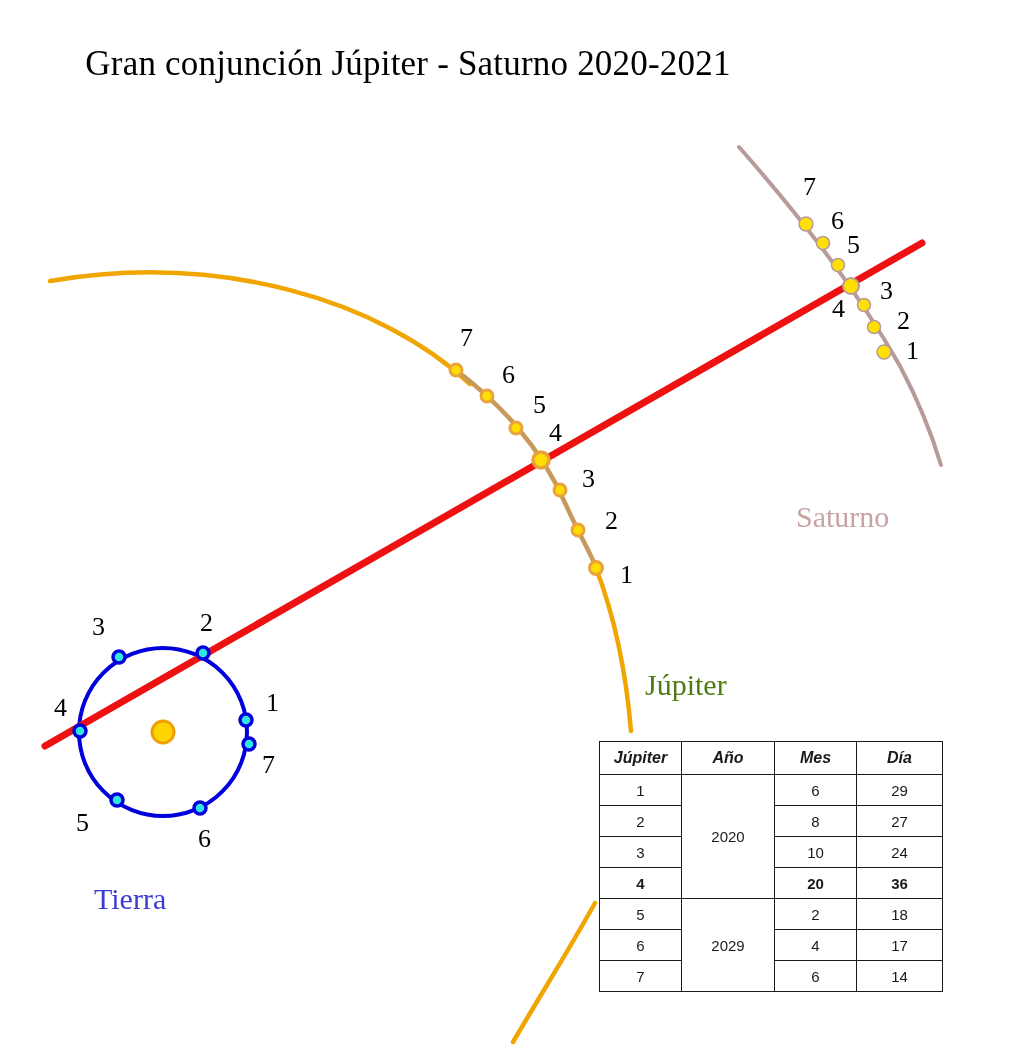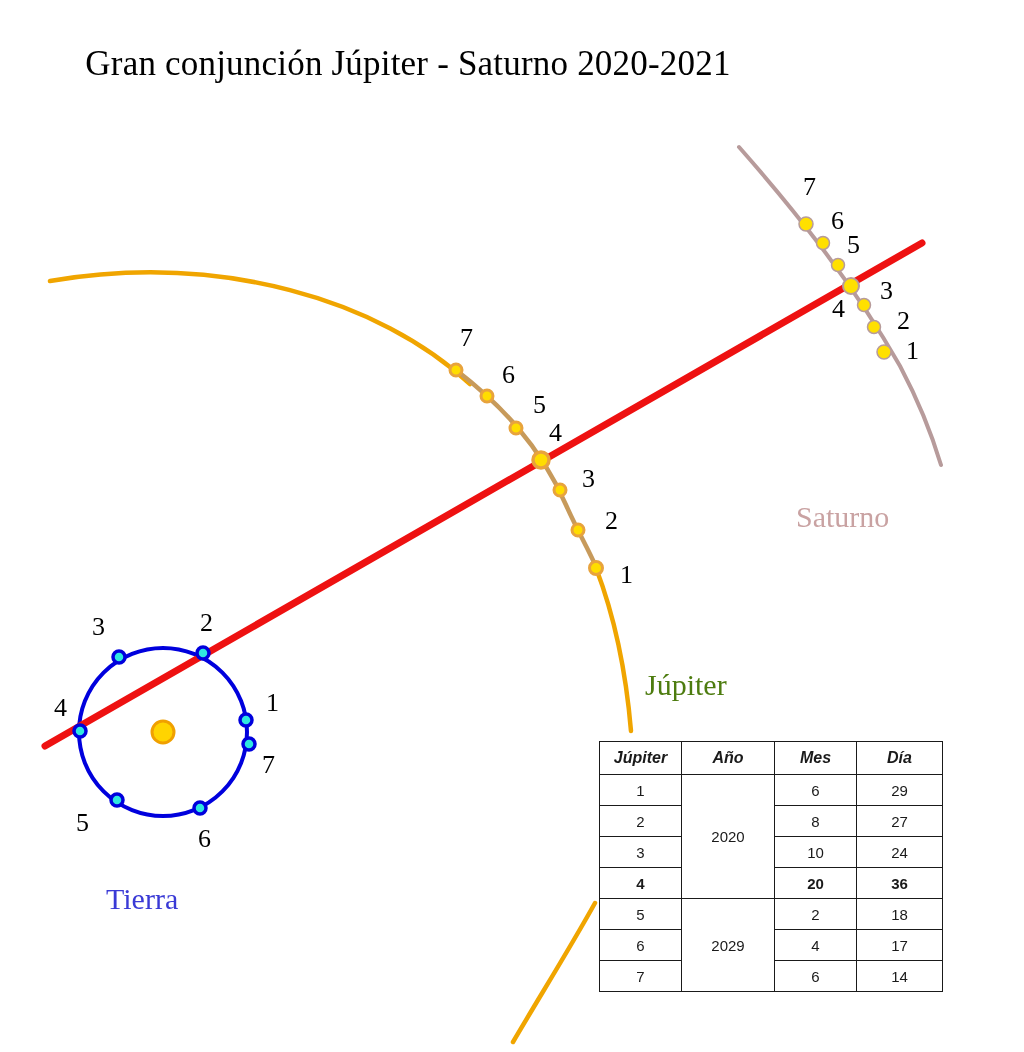--- a/index.html
+++ b/index.html
@@ -47,21 +47,21 @@
     left: 796px;
     top: 500px;
     color: #c9a2a2;
   }
   #label-jupiter {
     left: 645px;
     top: 668px;
     color: #4d7c0f;
   }
   #label-tierra {
-    left: 106px;
+    left: 94px;
     top: 882px;
     color: #3a3ad6;
   }
   
   .num {
     position: absolute;
     font-family: "Liberation Serif", "DejaVu Serif", serif;
     font-size: 26px;
     color: #000000;
     line-height: 1;

